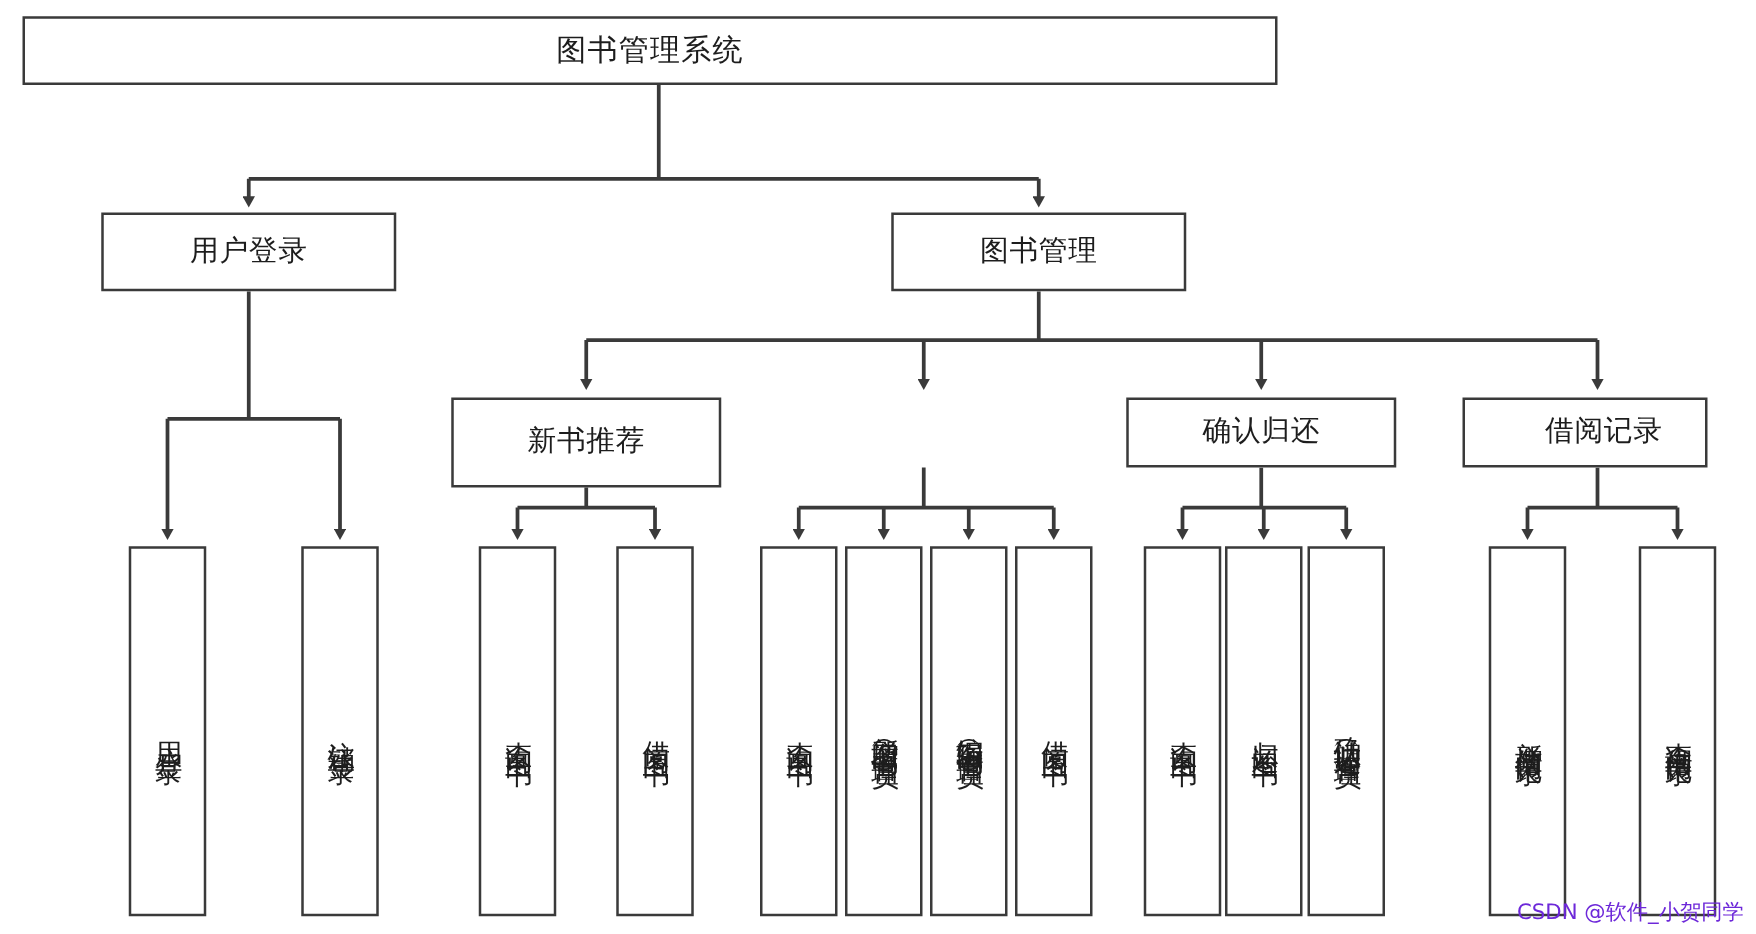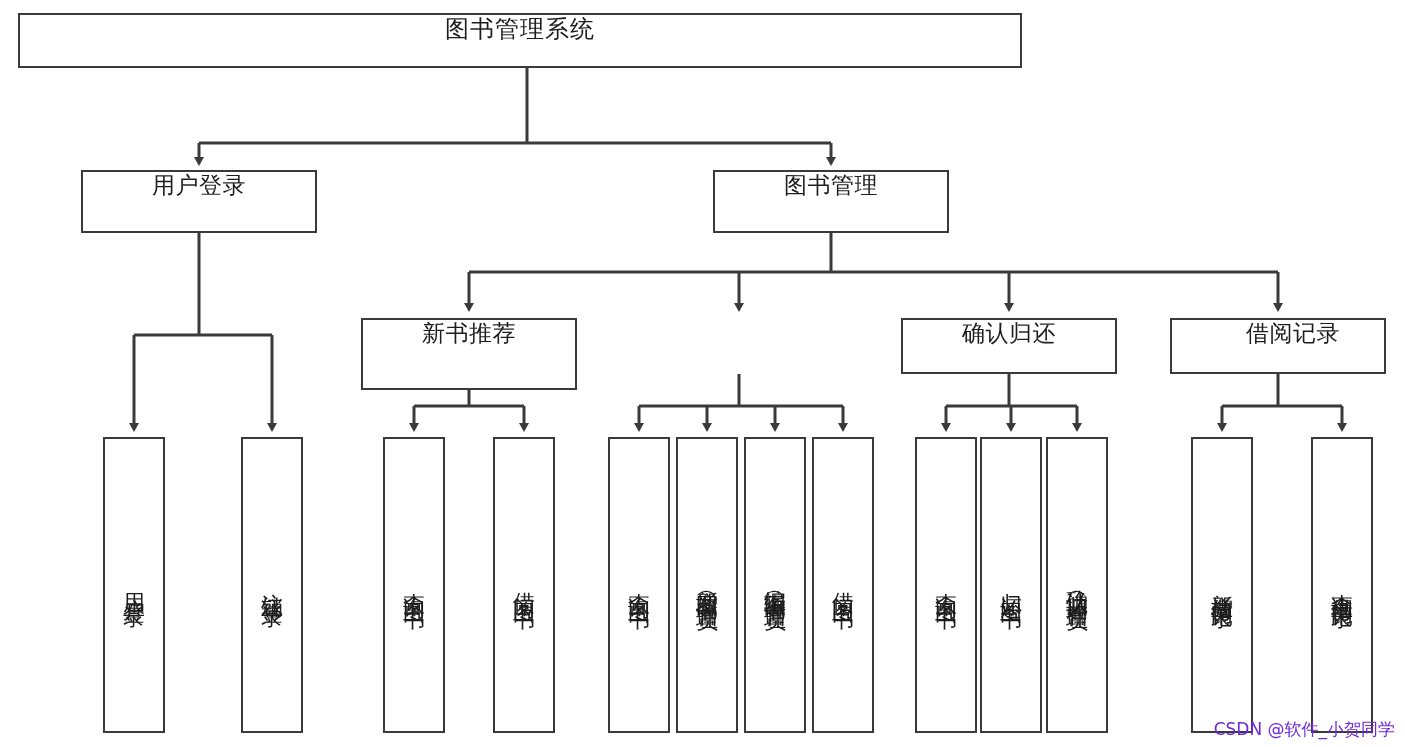--- a/index.html
+++ b/index.html
@@ -24,20 +24,21 @@
     top: 0;
     width: 1405px;
     height: 747px;
   }
   .node {
     position: absolute;
     box-sizing: border-box;
     background: #ffffff;
     border: 2px solid #3a3a3a;
     display: flex;
+    align-items: center;
     justify-content: center;
     color: #1d1d1d;
     z-index: 2;
   }
   .node-label {
     display: block;
     text-align: center;
     line-height: 1.18;
     white-space: pre;
   }
@@ -145,21 +146,21 @@
   <div class="node h" style="left:713px; top:170px; width:236px; height:63px;">
     <span class="node-label">图书管理</span>
   </div>
 
   <div class="node h" style="left:361px; top:318px; width:216px; height:72px;">
     <span class="node-label">新书推荐</span>
   </div>
   <div class="node h" style="left:901px; top:318px; width:216px; height:56px;">
     <span class="node-label">确认归还</span>
   </div>
-  <div class="node h" style="left:1170px; top:318px; width:216px; height:56px;padding-left:30px;">
+  <div class="node h" style="left:1170px; top:318px; width:196px; height:56px;padding-left:30px;">
     <span class="node-label">借阅记录</span>
   </div>
 
   <div class="node v" style="left:103px; top:437px; width:62px; height:296px;">
     <span class="node-label">用户登录</span>
   </div>
   <div class="node v" style="left:241px; top:437px; width:62px; height:296px;">
     <span class="node-label">注销登录</span>
   </div>
 

